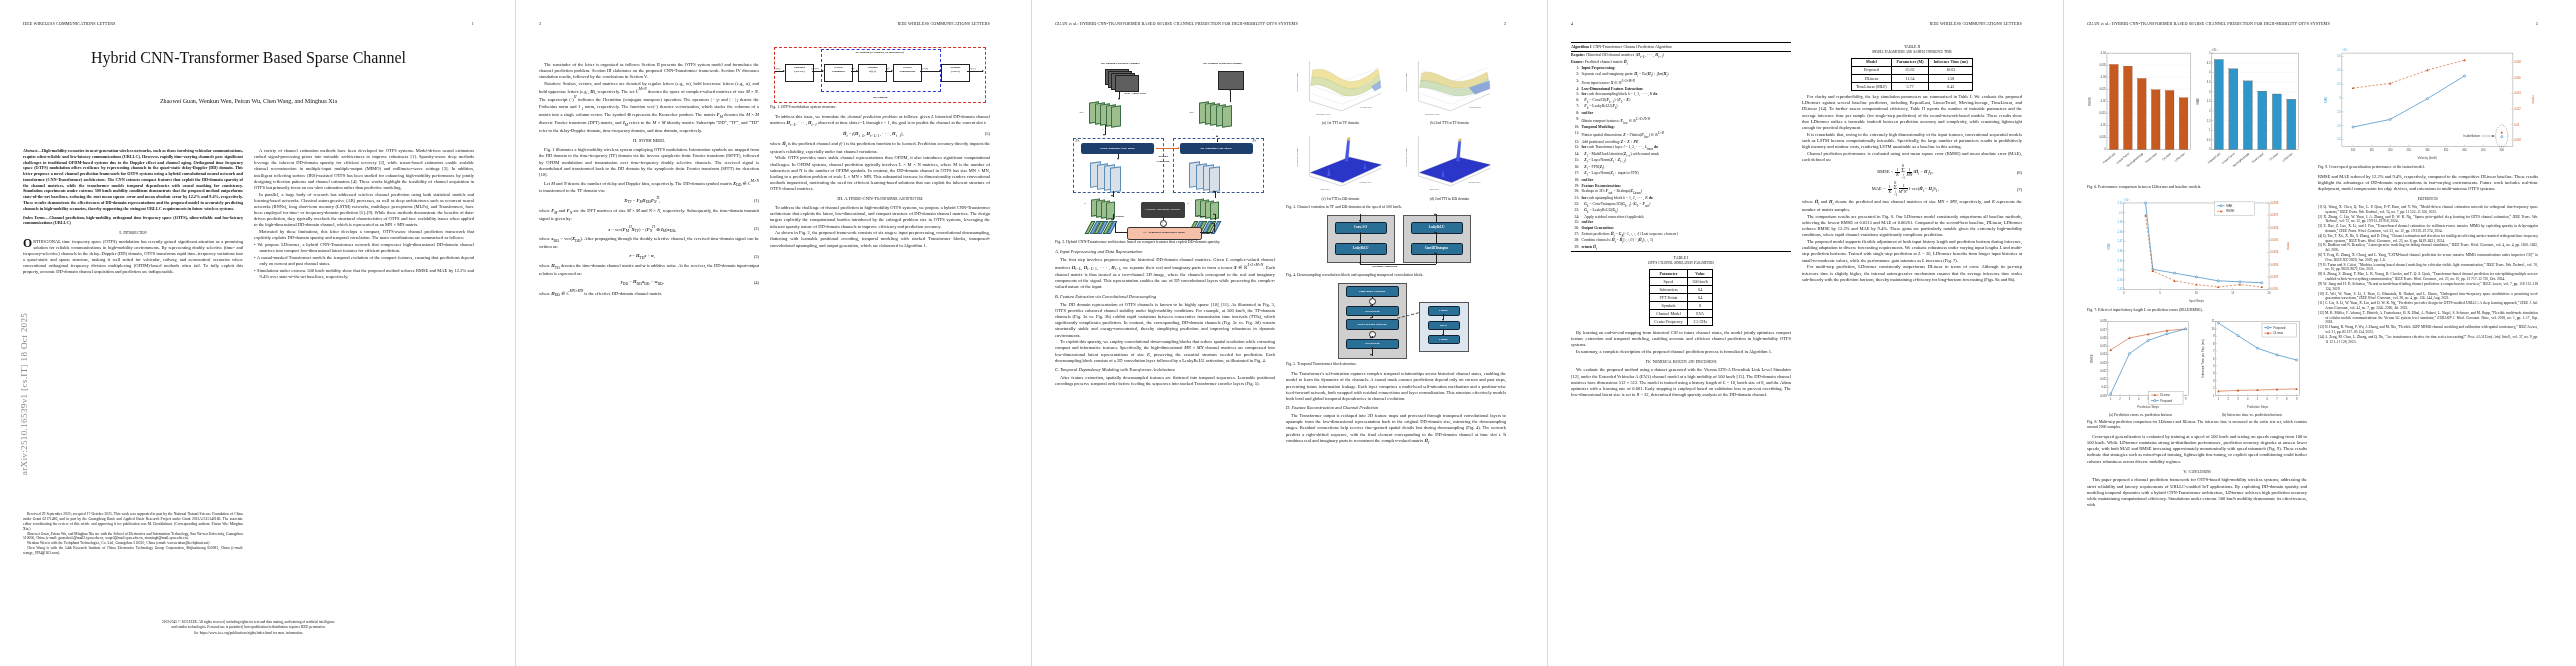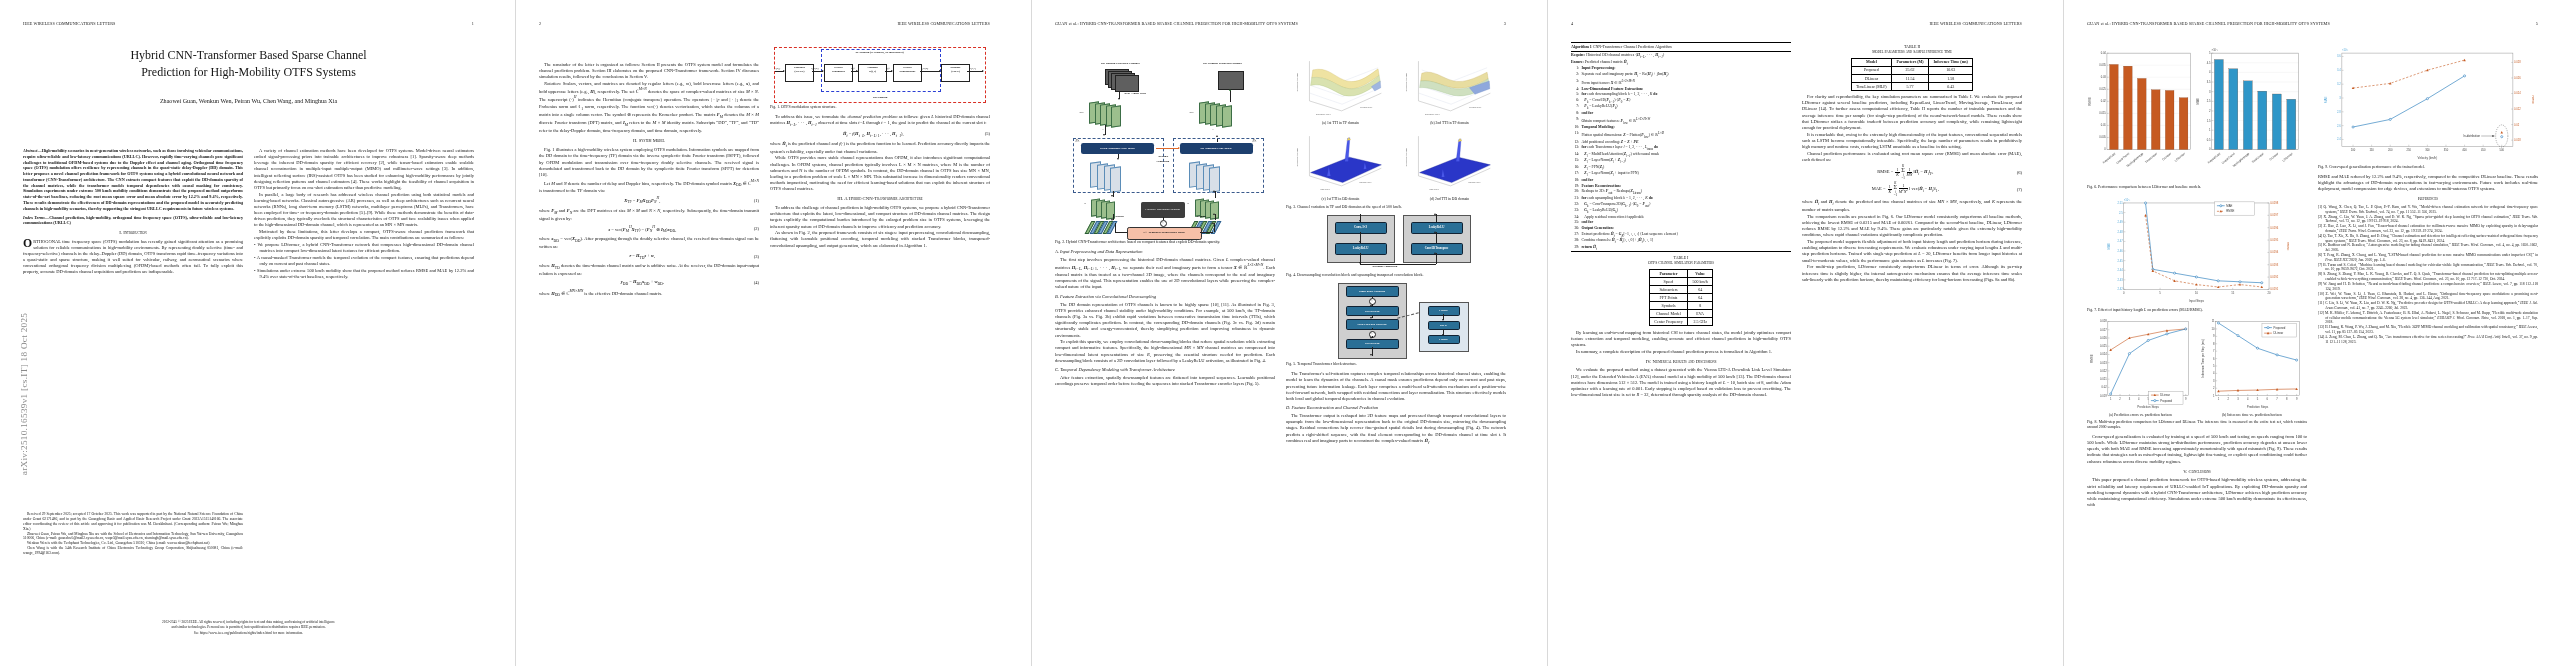--- a/index.html
+++ b/index.html
@@ -19,21 +19,21 @@
   .drop{float:left;font-size:11.7px;line-height:9.4px;padding:0.6px 1.1px 0 0;font-weight:bold;}
   .eq{display:flex;align-items:center;margin:2.2px 0;text-indent:0;}
   .eq .eb{flex:1;text-align:center;}
   .eq .en{width:13.3px;text-align:right;}
   .frac{display:inline-flex;flex-direction:column;vertical-align:middle;margin:0 1.1px;font-size:3.9px;line-height:1.1;text-align:center;}
   .frac span:first-child{border-bottom:0.4px solid #000;padding:0 1.1px;}
   .bsum{display:inline-flex;flex-direction:column;vertical-align:middle;margin:0 0.6px;font-size:3.1px;line-height:1;align-items:center;}
   .bsum .sg{font-size:6.1px;line-height:.9;}
   .vert-arxiv{position:absolute;left:-87px;top:389px;width:222px;transform:rotate(-90deg);transform-origin:center;
       color:#8a8a8a;font-size:9.2px;letter-spacing:0.3px;text-align:center;white-space:nowrap;}
-  .title{position:absolute;top:47px;left:33px;right:51px;text-align:center;font-size:12px;line-height:1.4;}
+  .title{position:absolute;top:47px;left:33px;right:51px;text-align:center;font-size:16px;line-height:1.4;}
   .authors{position:absolute;top:98px;left:23px;right:41px;text-align:center;font-size:6.1px;}
   .fnotes{position:absolute;left:23px;width:220px;top:512px;font-size:3.7px;line-height:1.32;text-align:justify;}
   .fnotes p{margin:0;text-indent:3.9px;}
   .copyright{position:absolute;left:23px;right:41px;top:620px;text-align:center;font-size:3.5px;line-height:1.5;}
   .caption{font-size:3.9px;line-height:1.3;text-align:justify;margin:1.7px 0 3.9px;text-indent:0;}
   .tblcap{text-align:center;font-size:4px;margin:2.2px 0 0.6px;text-indent:0;}
   .tblcap2{text-align:center;font-variant:small-caps;font-size:3.8px;margin:0 0 2.2px;text-indent:0;}
   table.ieee{border-collapse:collapse;margin:0 auto 3.3px;font-size:4px;}
   table.ieee th,table.ieee td{border:0.4px solid #000;padding:0.8px 4.4px;text-align:center;}
   table.ieee th{font-weight:bold;}
@@ -82,21 +82,20 @@
 <div id="canvas">
 
   <div class="page">
     <div class="vert-arxiv">arXiv:2510.16539v1  [cs.IT]  18 Oct 2025</div>
     <div class="hdr">
       <span class="ht">IEEE WIRELESS COMMUNICATIONS LETTERS</span>
       <span>1</span>
     </div>
     <div class="title">
       <div>Hybrid CNN-Transformer Based Sparse Channel</div>
-      <div>Prediction for High-Mobility OTFS Systems</div>
     </div>
     <div class="authors">Zhaowei Guan, Wenkun Wen, Peiran Wu, Chen Wang, and Minghua Xia</div>
     <div class="col lft" style="top:148px;height:361px;overflow:hidden;">
       <p class="par noind" style="font-weight:bold;font-size:4.2px;"><i>Abstract</i>—High-mobility scenarios in next-generation wireless networks, such as those involving vehicular communications, require ultra-reliable and low-latency communications (URLLC). However, rapidly time-varying channels pose significant challenges to traditional OFDM-based systems due to the Doppler effect and channel aging. Orthogonal time frequency space (OTFS) modulation offers resilience by representing channels in the quasi-static delay-Doppler (DD) domain. This letter proposes a novel channel prediction framework for OTFS systems using a hybrid convolutional neural network and transformer (CNN-Transformer) architecture. The CNN extracts compact features that exploit the DD-domain sparsity of the channel matrices, while the transformer models temporal dependencies with causal masking for consistency. Simulation experiments under extreme 500 km/h mobility conditions demonstrate that the proposed method outperforms state-of-the-art baselines, reducing the root mean square error and mean absolute error by 12.2% and 9.4%, respectively. These results demonstrate the effectiveness of DD-domain representations and the proposed model in accurately predicting channels in high-mobility scenarios, thereby supporting the stringent URLLC requirements in future wireless systems.</p>
       <p class="par noind" style="font-weight:bold;font-size:4.2px;margin-top:3.3px;"><i>Index Terms</i>—Channel prediction, high-mobility, orthogonal time frequency space (OTFS), ultra-reliable and low-latency communications (URLLC)</p>
       <div class="sechead">I. Introduction</div>
       <p class="par noind"><span class="drop">O</span>RTHOGONAL time frequency space (OTFS) modulation has recently gained significant attention as a promising solution for reliable communications in high-mobility environments. By representing doubly selective (time- and frequency-selective) channels in the delay–Doppler (DD) domain, OTFS transforms rapid time–frequency variations into a quasi-static and sparse structure, making it well suited for vehicular, railway, and aeronautical scenarios where conventional orthogonal frequency division multiplexing (OFDM)-based methods often fail. To fully exploit this property, accurate DD-domain channel acquisition and prediction are indispensable.</p>
     </div>
     <div class="fnotes">
         <p>Received 29 September 2025; accepted 17 October 2025. This work was supported in part by the National Natural Science Foundation of China under Grant 62171486, and in part by the Guangdong Basic and Applied Basic Research Project under Grant 2022A1515140166. The associate editor coordinating the review of this article and approving it for publication was M. Derakhshani. (Corresponding authors: Peiran Wu; Minghua Xia.)</p>

